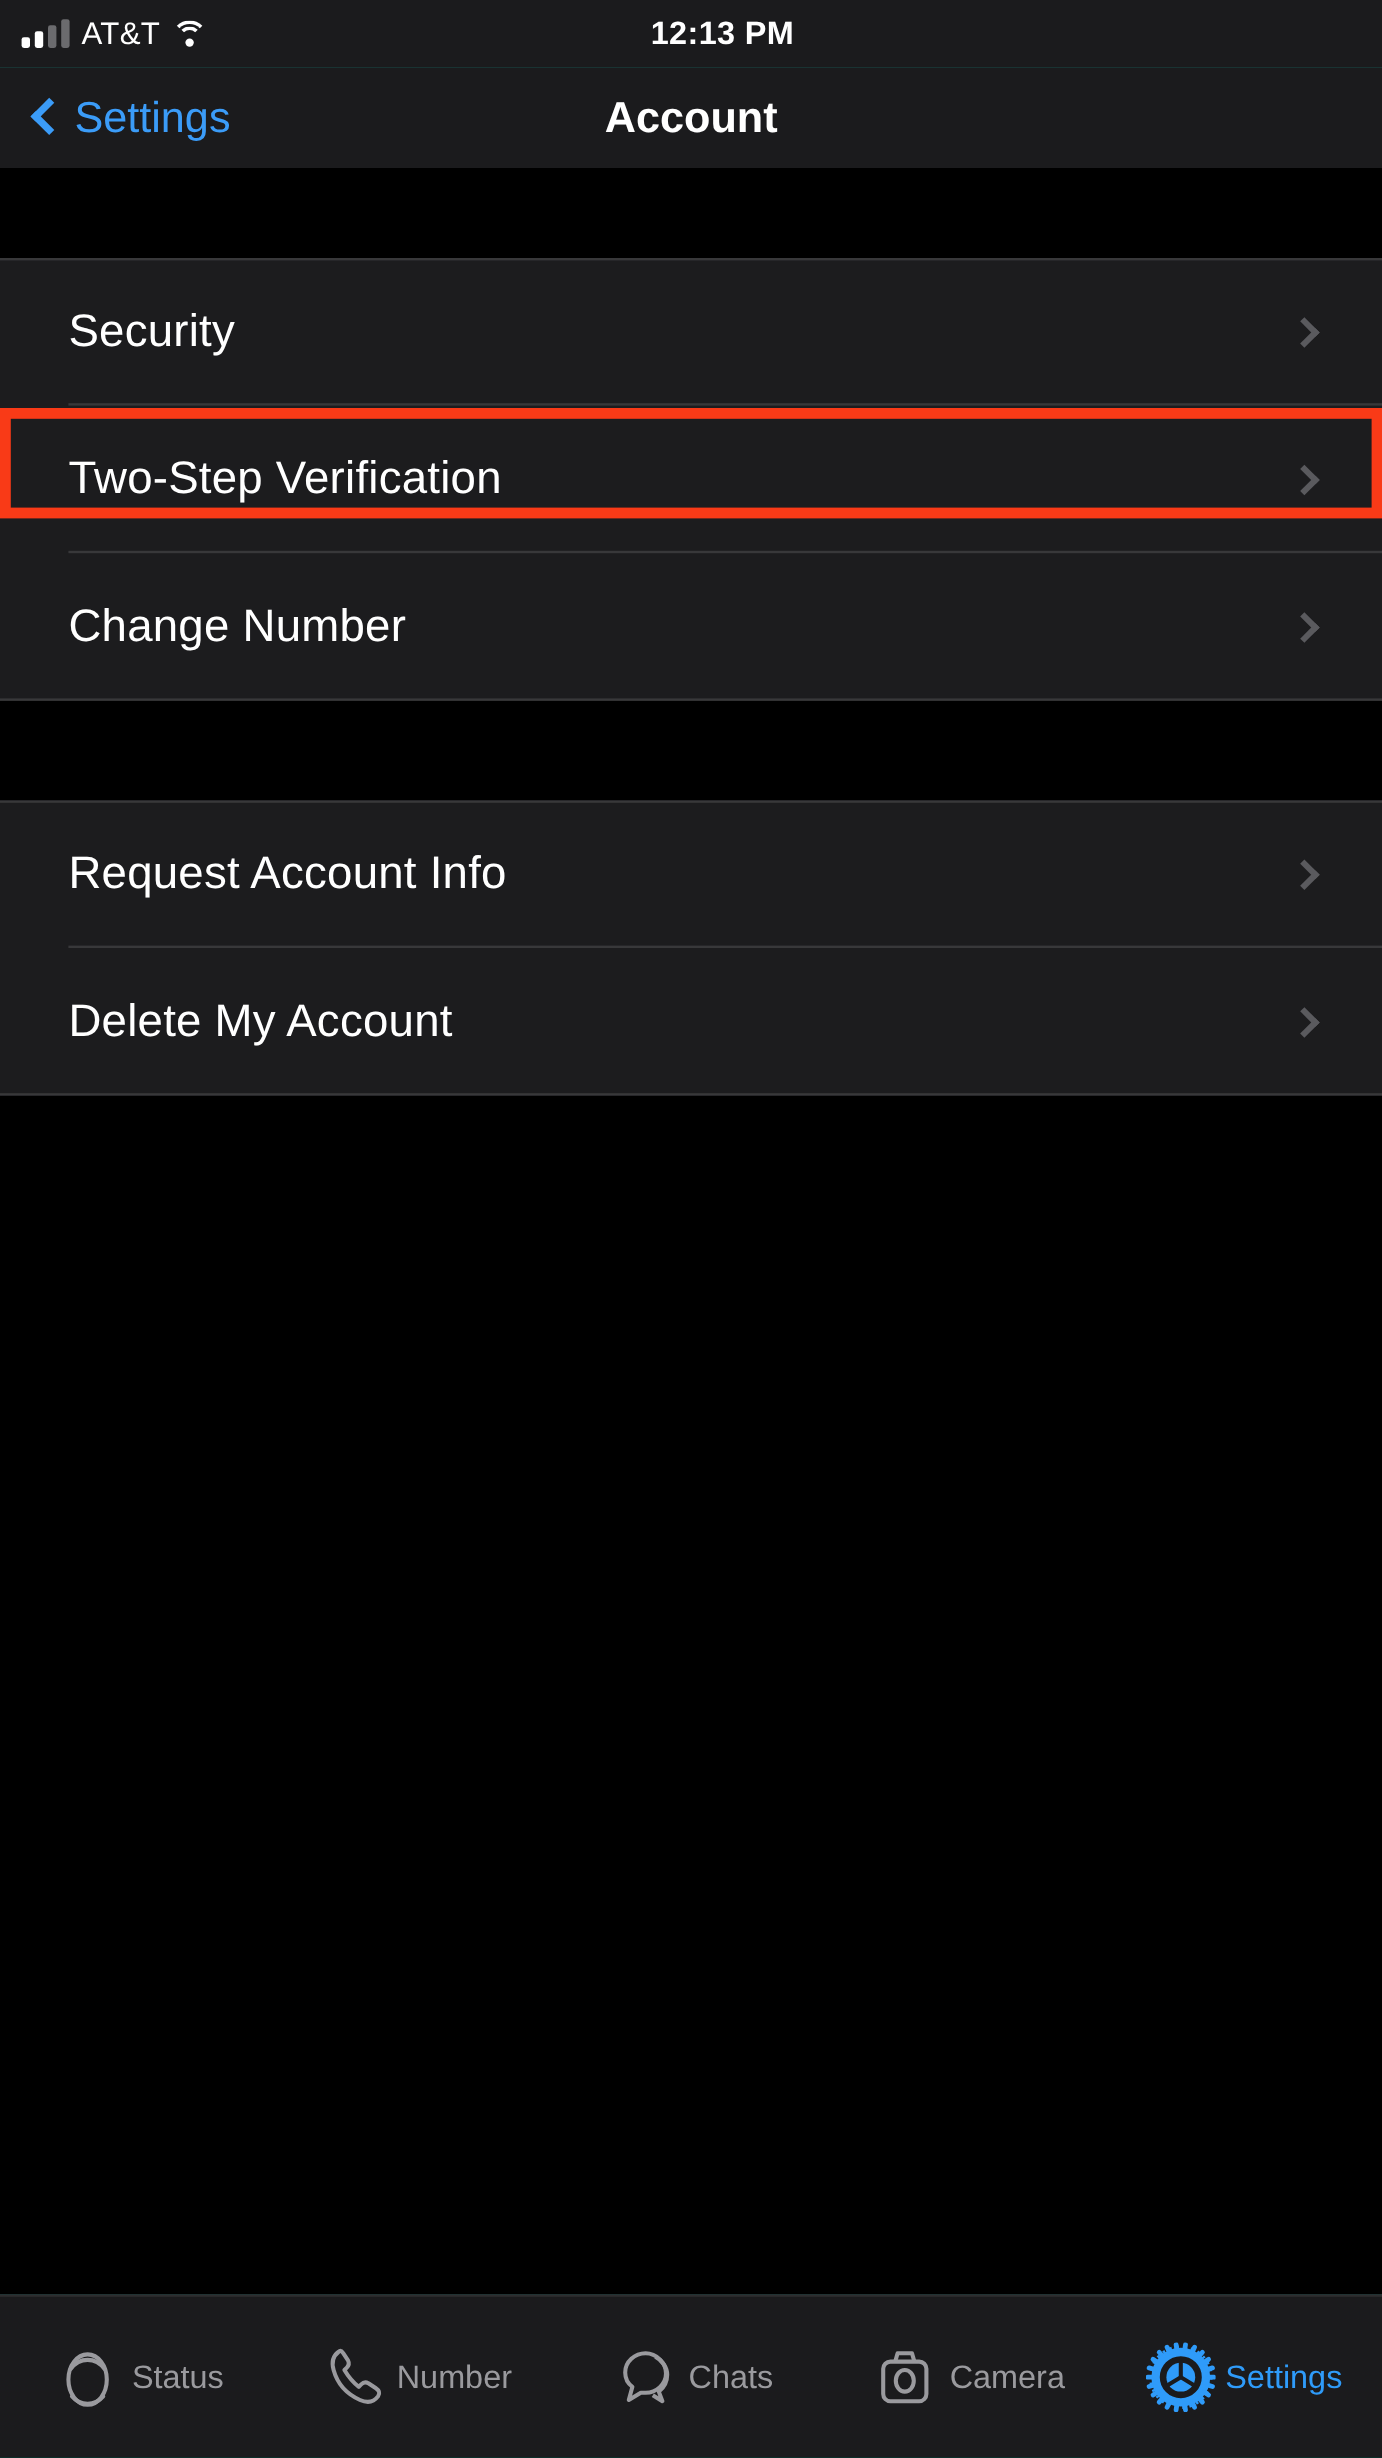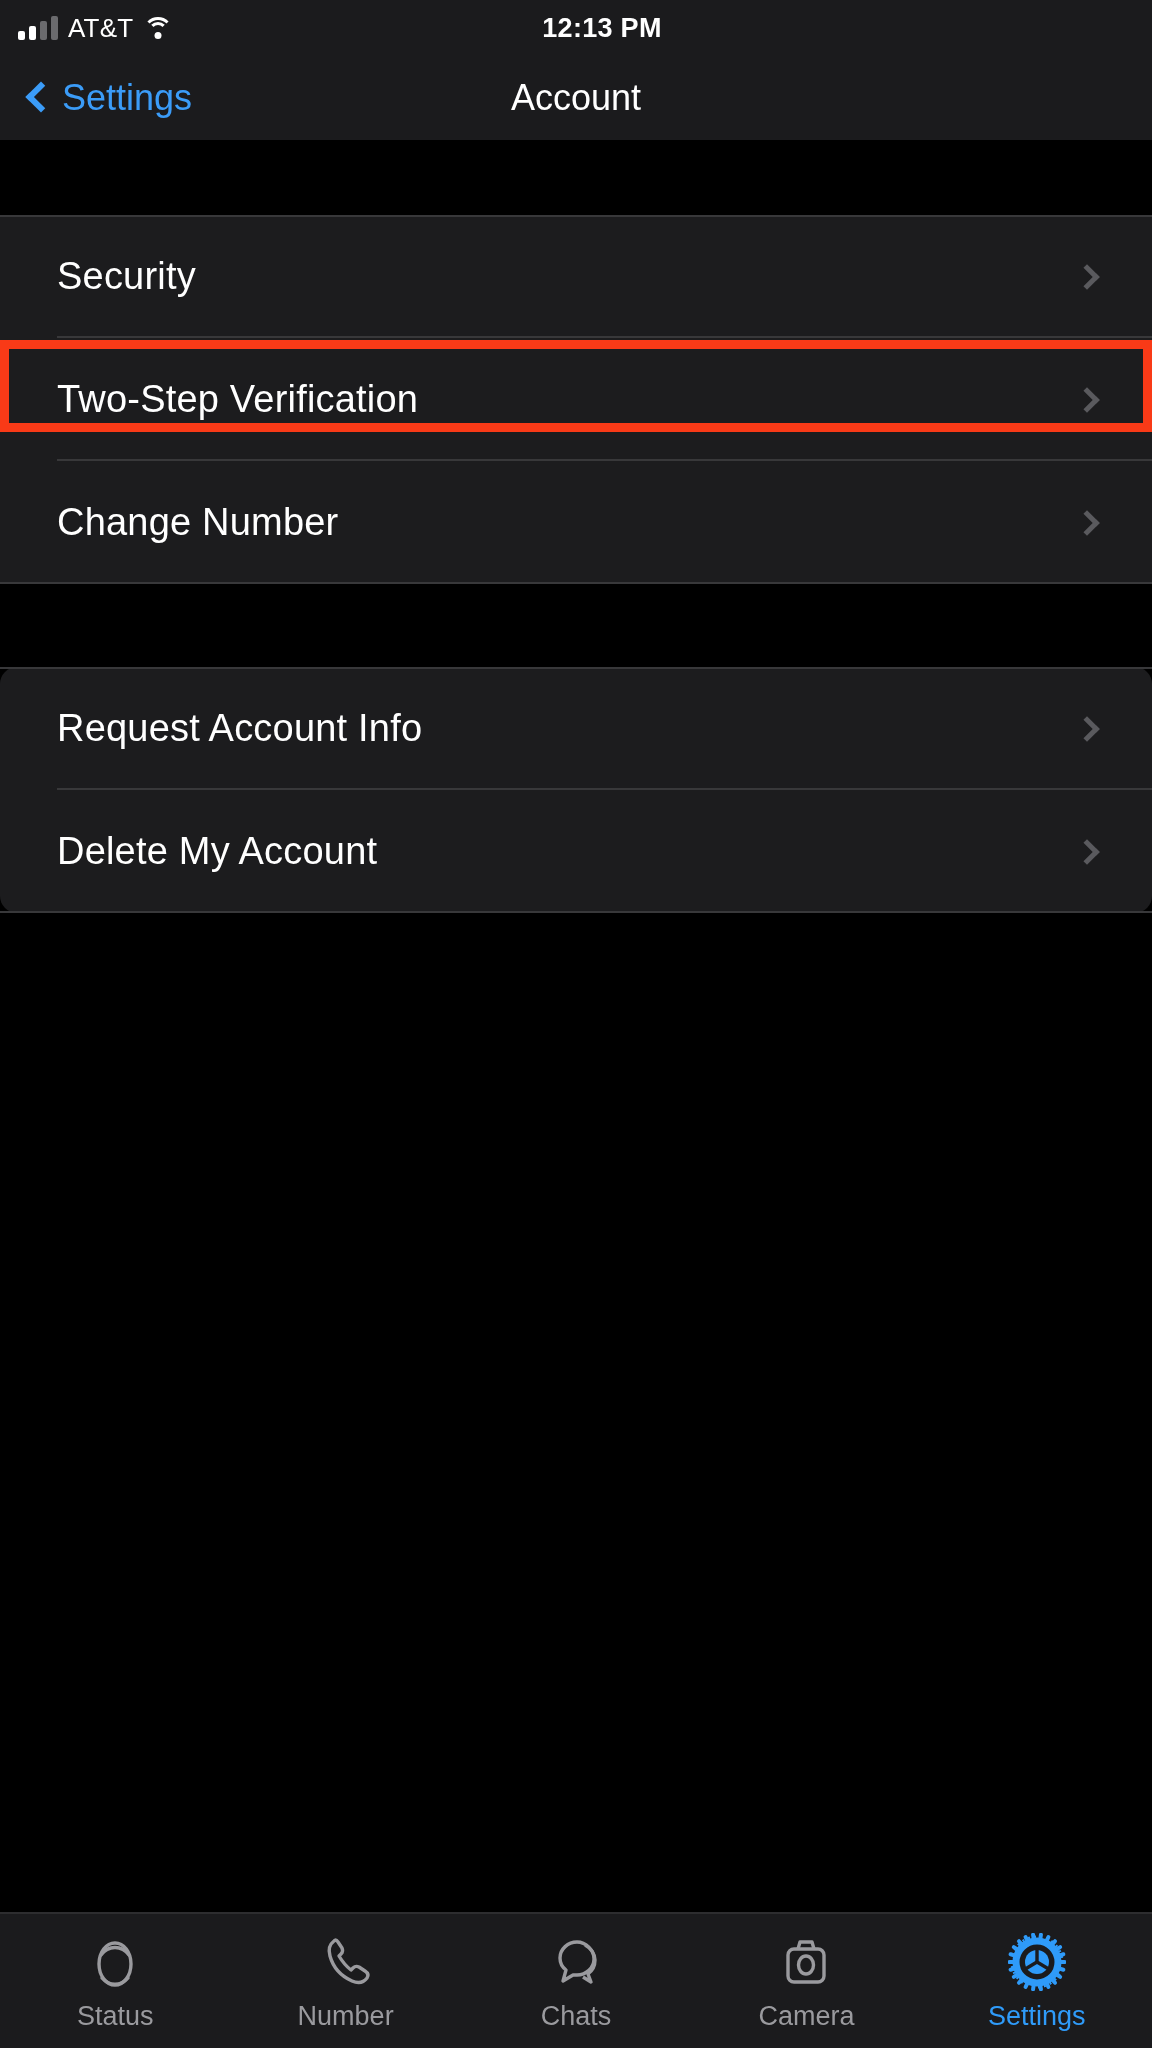--- a/index.html
+++ b/index.html
@@ -125,32 +125,32 @@
     width:22px;height:22px;
     border-left:6px solid #3b9cf8;
     border-bottom:6px solid #3b9cf8;
     transform:rotate(45deg);
     margin-top:-2px;
   }
   .nav-back-label{ color:#3b9cf8; font-size:36px; }
   .nav-title{
     position:absolute; left:0; top:0; width:1152px; height:84px;
     display:flex; align-items:center; justify-content:center;
-    color:#fff; font-size:36px; font-weight:normal;
+    color:#fff; font-size:36px; font-weight:bold;
   }
 
   
   .content{
     position:absolute; top:140px; left:0;
     width:1152px; bottom:136px;
     background:#000;
   }
   .group{ background:#1c1c1e; }
   .g1{ position:absolute; top:75px; left:0; width:1152px; }
-  .g2{ position:absolute; top:527px; left:0; width:1152px;border-radius:17px; }
+  .g2{ position:absolute; top:527px; left:0; width:1152px; }
   .row{
     position:relative;
     height:123px;
     display:flex; align-items:center;
     padding:0 44px 0 57px;
     cursor:pointer;
   }
   .row .label{
     color:#fff; font-size:38px; letter-spacing:.2px;
     flex:1;
@@ -185,21 +185,21 @@
   
   .tabbar{
     position:absolute; bottom:0; left:0;
     width:1152px; height:136px;
     background:#1b1b1d;
     border-top:2px solid #2d2d2f;
     display:flex;
   }
   .tab{
     flex:1;
-    display:flex; flex-direction:column;
+    display:flex; flex-direction:row;
     align-items:center; justify-content:center;
     gap:8px;
     cursor:pointer;
   }
   .tab .ic{ height:62px; display:flex; align-items:center; justify-content:center; }
   .tab .tl{ font-size:27px; color:#9a9a9e; }
   .tab.active .tl{ color:#2f9bf9; }
 </style>
 </head>
 <body>

